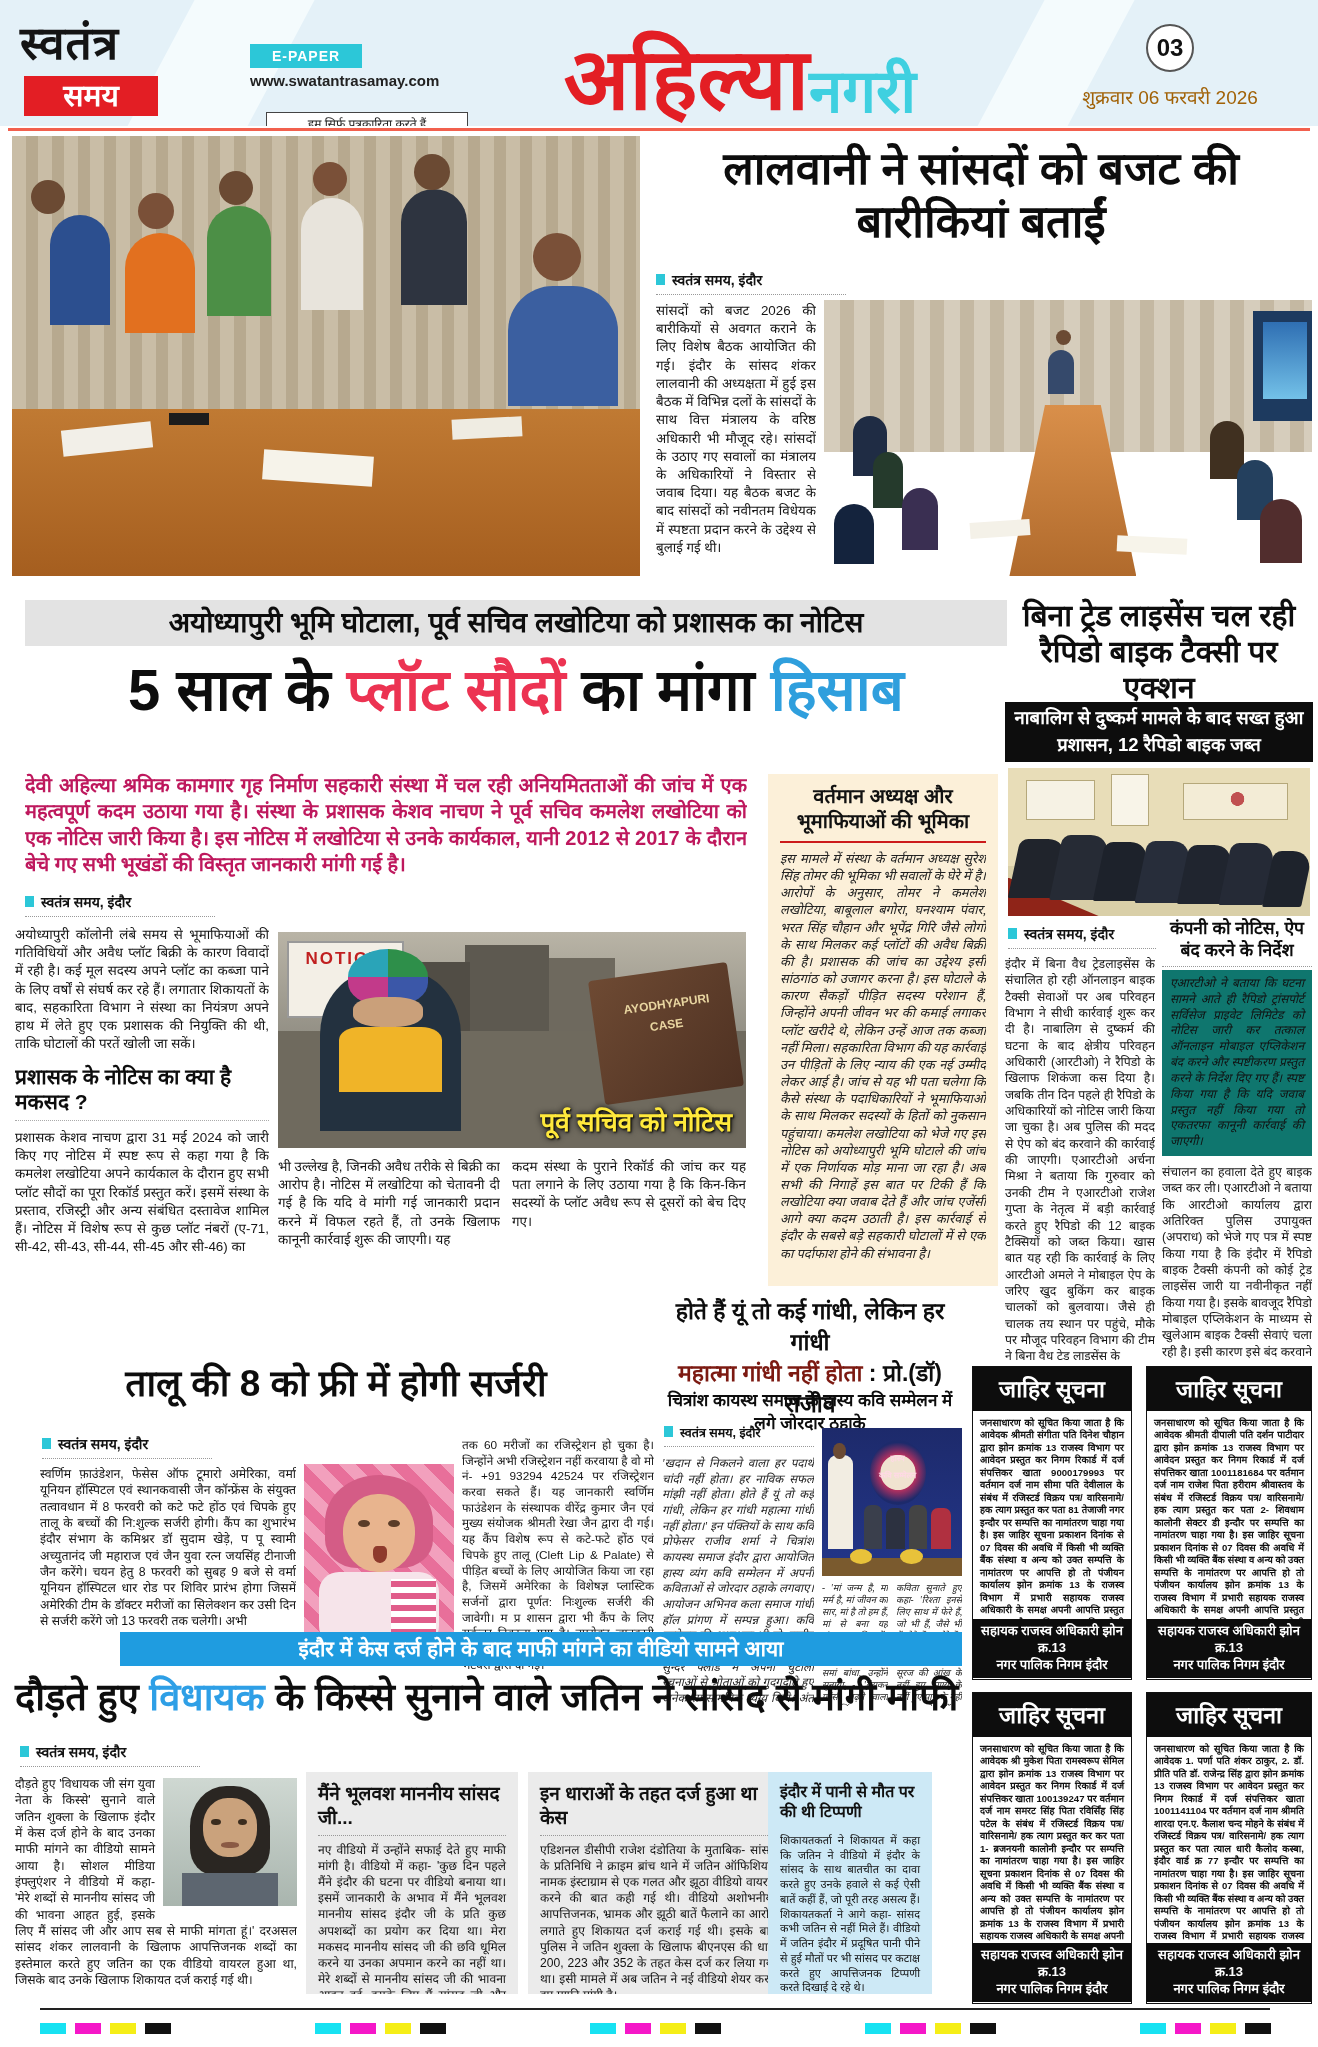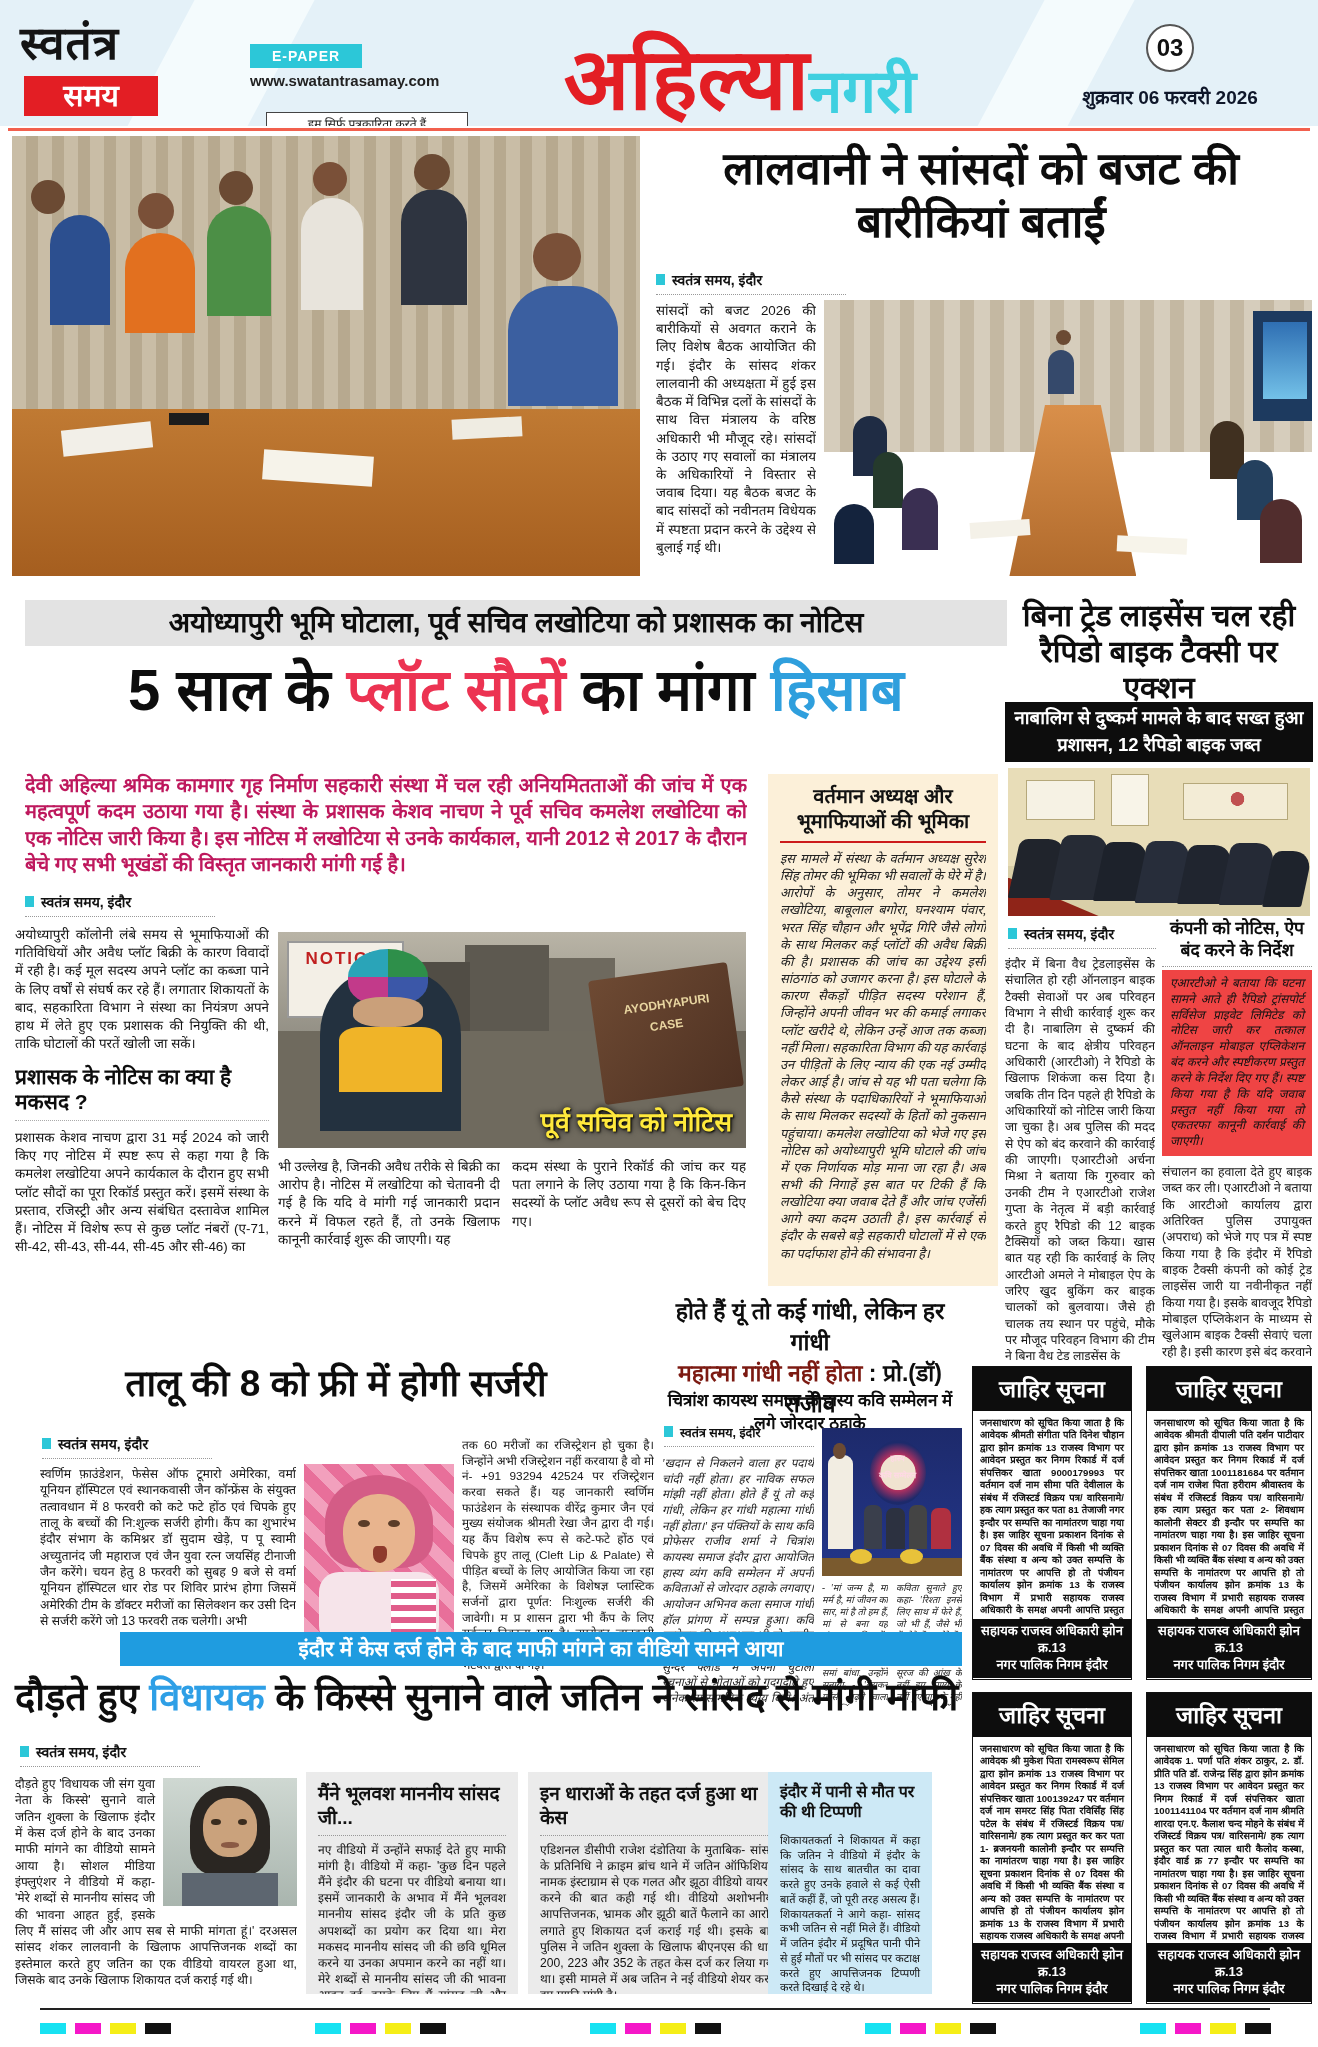--- a/index.html
+++ b/index.html
@@ -14,40 +14,40 @@
   .mast-stripe{position:absolute;background:#f4fbfd;transform:skewX(-28deg);}
   .logo-top{font-size:46px;font-weight:900;color:#141414;letter-spacing:1px;line-height:1;}
   .logo-red{background:#e31e24;color:#fff;font-weight:900;font-size:30px;line-height:40px;}
   .epaper{background:#2cc7d8;color:#fff;font-weight:800;font-size:14px;line-height:24px;letter-spacing:1px;}
   .website{font-size:15px;color:#222;font-weight:600;}
   .tagline{border:1px solid #444;font-size:12px;line-height:22px;color:#222;background:#fff;}
   .title-red{font-size:86px;font-weight:900;color:#e31e24;line-height:1;}
   .title-teal{font-size:60px;font-weight:900;color:#3fd0e0;line-height:1;}
   .pgcircle{width:44px;height:44px;border:2px solid #555;border-radius:50%;background:#fff;
             font-size:24px;font-weight:800;line-height:44px;text-align:center;}
-  .dateline{font-size:19px;font-weight:700;color:#0f172a;}
+  .dateline{font-size:19px;font-weight:400;color:#a16207;}
   .redrule{background:#f2604e;}
   
   .h-top{font-size:45px;line-height:1.18;font-weight:800;color:#0d0d0d;}
   .kicker{background:#e3e3e3;font-size:28px;font-weight:800;line-height:46px;color:#0d0d0d;}
   .h-big{font-size:58px;font-weight:900;line-height:1.05;color:#0d0d0d;white-space:nowrap;}
   .h-big .red{color:#ec3352;}
   .h-big .blue{color:#2f9fdd;}
   .intro{font-size:20px;font-weight:700;line-height:1.32;color:#be185d;}
   .byline{font-size:14px;font-weight:800;color:#111;border-bottom:1px dotted #999;padding-bottom:5px;}
   .bymark{display:inline-block;width:9px;height:11px;background:#2cc7d8;margin-right:7px;}
   .body-txt{font-size:13.4px;line-height:1.36;color:#151515;}
   .body-sm{font-size:12.3px;line-height:1.33;color:#151515;}
   .subhead3{font-size:21px;font-weight:800;line-height:1.2;color:#0d0d0d;border-bottom:1px dotted #aaa;padding-bottom:6px;margin:10px 0 8px 0;}
   .ybox{background:#fcf0d9;}
   .ybox-head{font-size:20px;font-weight:800;line-height:1.25;color:#111;border-bottom:2px solid #cc1b1b;padding-bottom:7px;}
   .ybox-body{font-family:"Liberation Serif",serif;font-style:italic;font-size:12.9px;line-height:1.33;color:#222;}
   .h-rapido{font-size:30px;font-weight:800;line-height:1.2;color:#0d0d0d;}
   .blackbar{background:#0d0d0d;color:#fff;font-size:18.5px;font-weight:800;line-height:1.45;}
-  .graybox{background:#ef4444;}
+  .graybox{background:#0f766e;}
   .gb-head{font-size:17.5px;font-weight:800;line-height:1.25;color:#0d0d0d;border-bottom:1px dotted #999;padding-bottom:4px;}
   .gb-body{font-family:"Liberation Serif",serif;font-style:italic;font-size:11.9px;line-height:1.33;}
   .h-surgery{font-size:37px;font-weight:800;line-height:1.5;color:#0d0d0d;}
   .h-gandhi{font-size:23px;font-weight:800;line-height:1.35;color:#0d0d0d;}
   .h-gandhi .maroon{color:#7c1a12;}
   .g-sub{font-size:17px;font-weight:700;color:#0d0d0d;}
   .quote-txt{font-family:"Liberation Serif",serif;font-style:italic;font-size:11.7px;line-height:1.34;color:#222;}
   .cap-txt{font-family:"Liberation Serif",serif;font-style:italic;font-size:9.3px;line-height:1.3;color:#222;}
   .banner{background:#1f9ce0;color:#fff;font-size:21px;font-weight:800;line-height:34px;}
   .h-apology{font-size:38px;font-weight:800;line-height:1.15;color:#0d0d0d;}

